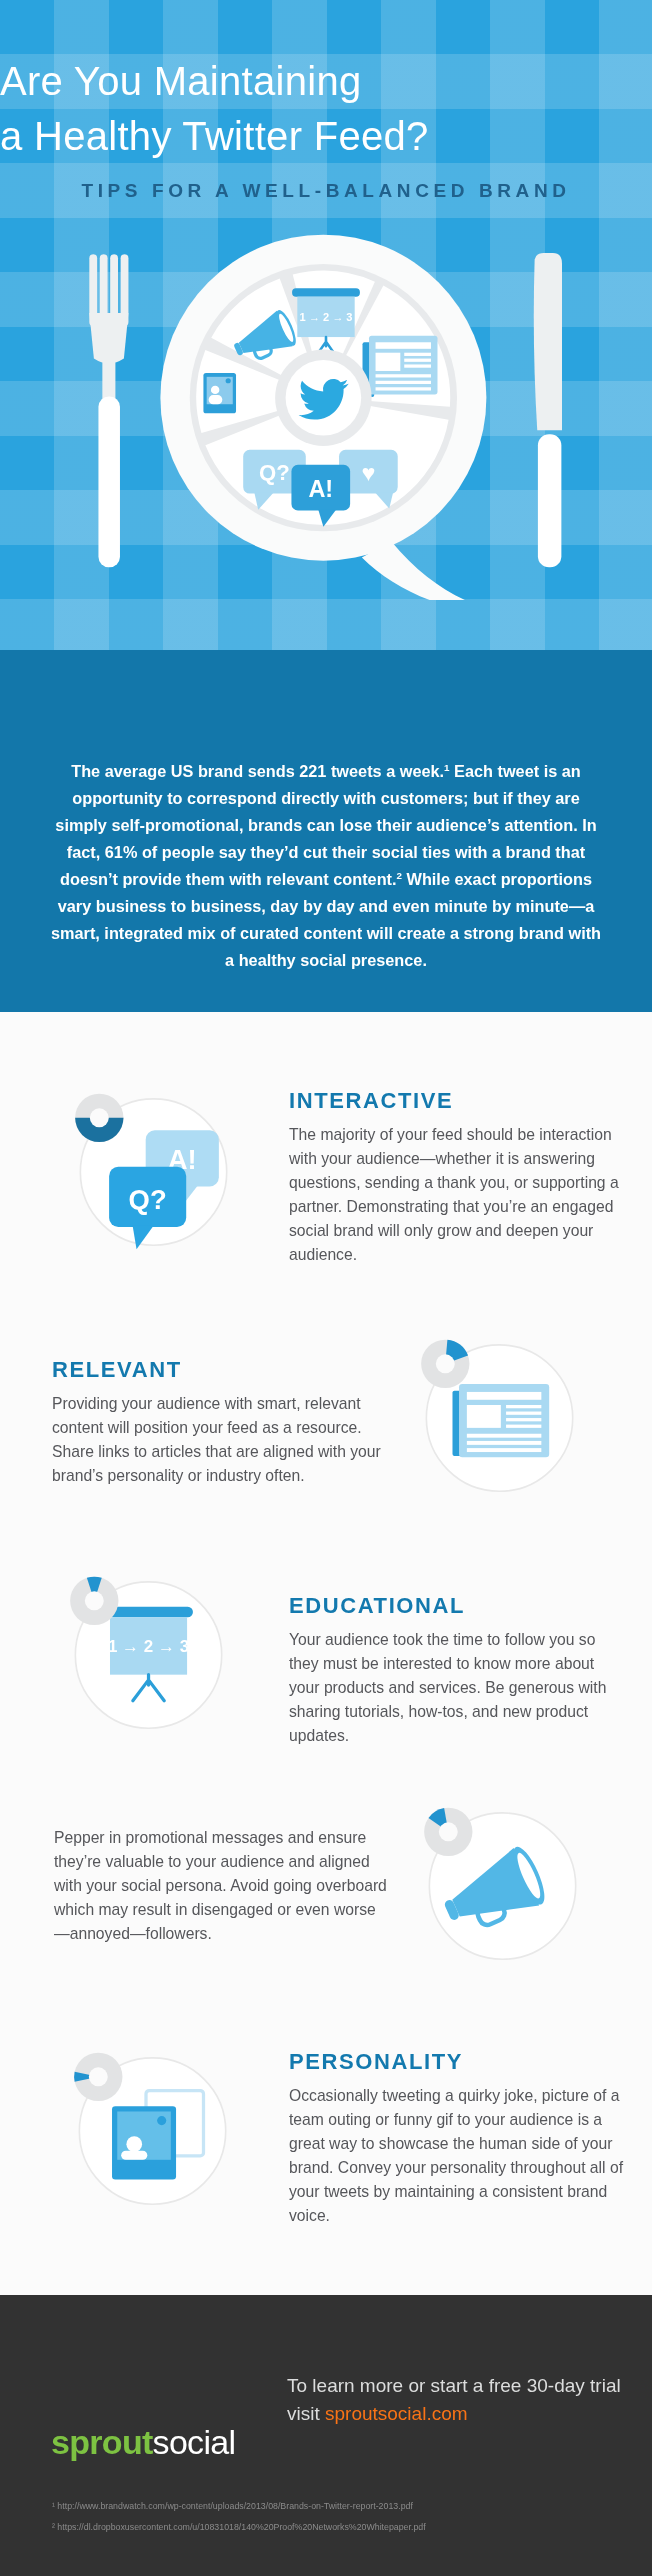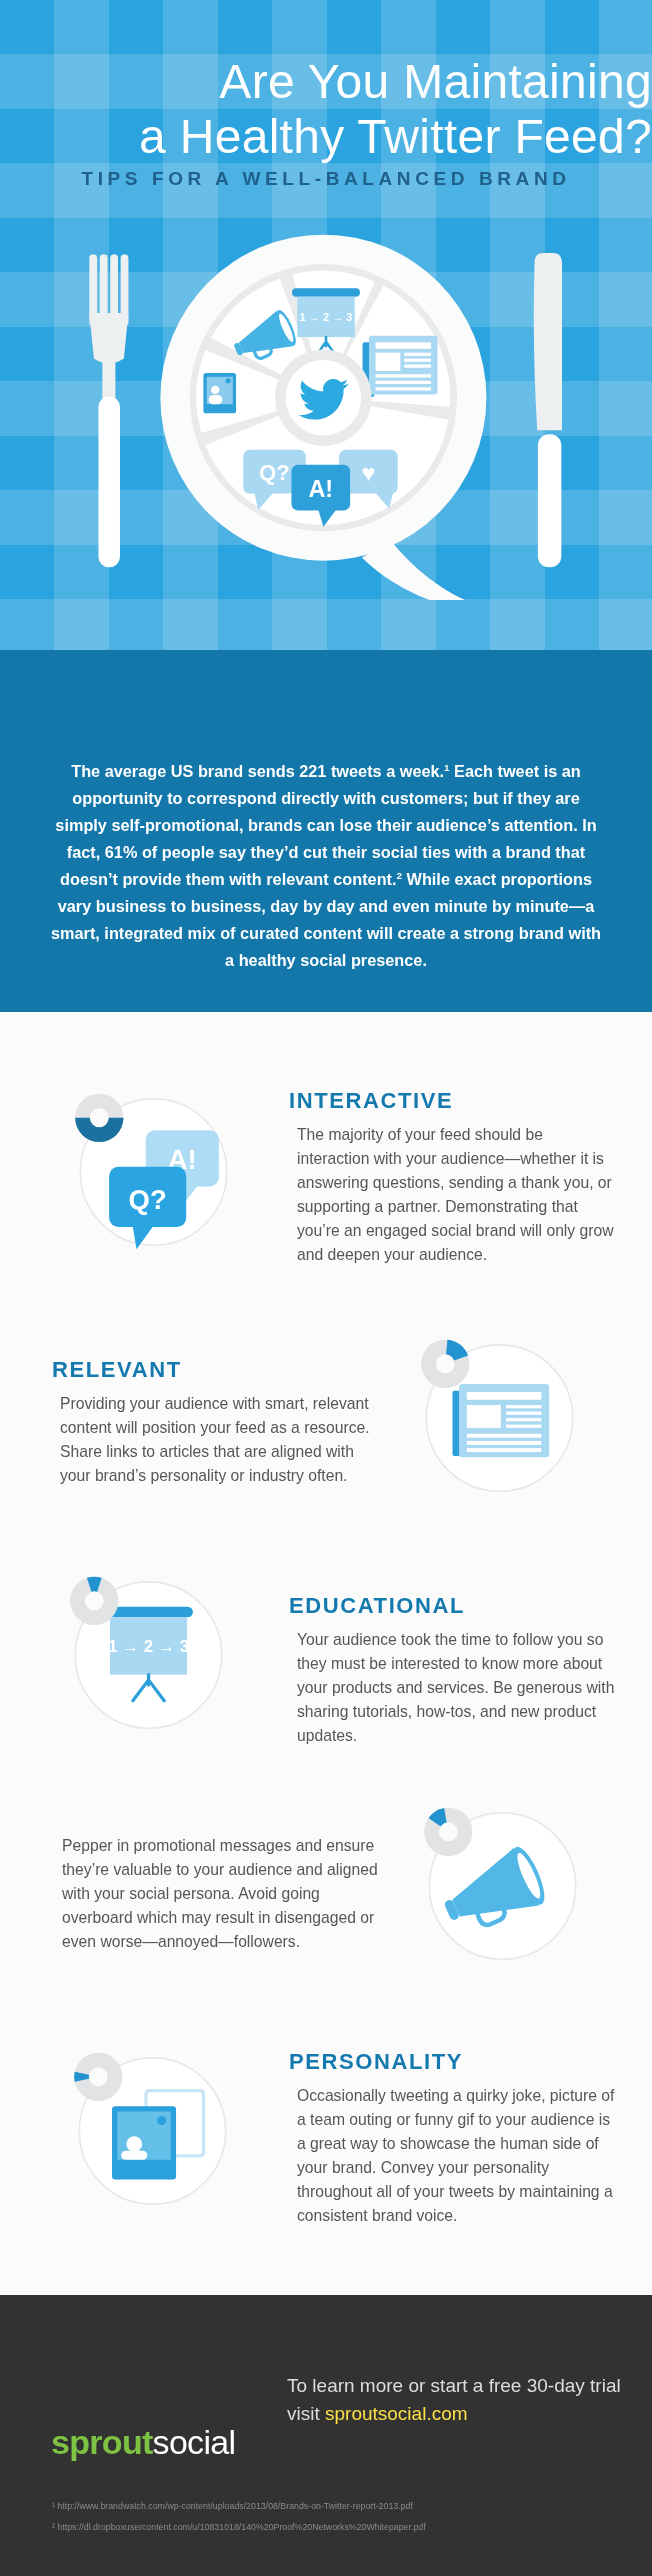--- a/index.html
+++ b/index.html
@@ -4,43 +4,43 @@
 <style>
   html,body{margin:0;padding:0;background:#ddd;}
   .page{position:relative;width:652px;height:2576px;margin:0 auto;overflow:hidden;
         font-family:"Liberation Sans",sans-serif;background:#fbfbfb;}
   
   .hero{position:absolute;left:0;top:0;width:652px;height:650px;
     background-color:#2aa3de;
     background-image:
       repeating-linear-gradient(90deg, rgba(255,255,255,0) 0 54px, rgba(255,255,255,0.16) 54px 109px),
       repeating-linear-gradient(180deg, rgba(255,255,255,0) 0 54px, rgba(255,255,255,0.16) 54px 109px);}
-  .hero h1{position:absolute;left:0;top:54px;width:652px;margin:0;text-align:right;
-    color:#ffffff;font-size:48px;line-height:55px;font-weight:400;letter-spacing:0.3px;}
-  .hero .subtitle{position:absolute;left:0;top:168px;width:652px;text-align:center;
+  .hero h1{position:absolute;left:0;top:54px;width:652px;margin:0;text-align:left;
+    color:#ffffff;font-size:40px;line-height:55px;font-weight:400;letter-spacing:0.3px;}
+  .hero .subtitle{position:absolute;left:0;top:180px;width:652px;text-align:center;
     color:#20618c;font-size:19px;font-weight:bold;letter-spacing:4.6px;}
   .hero-art{position:absolute;left:0;top:228px;}
   
   .intro{position:absolute;left:0;top:650px;width:652px;height:362px;background:#1377aa;}
   .intro p{width:556px;margin:0 auto;padding-top:108px;text-align:center;
     color:#ffffff;font-size:16.3px;line-height:27px;font-weight:bold;}
   .intro sup{font-size:9.8px;line-height:0;}
   
   .content{position:absolute;left:0;top:1012px;width:652px;height:1283px;background:#fbfbfb;}
   .sec-icon{position:absolute;}
   .sec-text{position:absolute;width:336px;}
   .sec-text h2{margin:0 0 9px 0;color:#1379ae;font-size:22px;font-weight:bold;letter-spacing:1.6px;}
-  .sec-text p{margin:8px;color:#55565a;font-size:15.7px;line-height:24px;font-weight:400;}
+  .sec-text p{margin:0;color:#55565a;font-size:15.7px;line-height:24px;font-weight:400;}
   
   .footer{position:absolute;left:0;top:2295px;width:652px;height:281px;background:#323232;}
   .logo{position:absolute;left:51px;top:81px;font-size:34px;letter-spacing:-0.7px;margin-top:47px;}
   .logo .sprout{color:#7dc242;font-weight:bold;}
   .logo .social{color:#ffffff;font-weight:400;}
   .cta{position:absolute;left:287px;top:77px;color:#dcdddd;font-size:19px;line-height:28px;font-weight:400;}
-  .cta a{color:#fde047;text-decoration:none;}
+  .cta a{color:#f97316;text-decoration:none;}
   .footnotes{position:absolute;left:52px;top:201px;color:#8b8b8b;font-size:8.8px;line-height:21px;}
   svg text{font-family:"Liberation Sans",sans-serif;}
 </style>
 </head>
 <body>
 
 <div class="page">
 
   <header class="hero">
     <h1><span>Are You Maintaining</span><br><span>a Healthy Twitter Feed?</span></h1>

